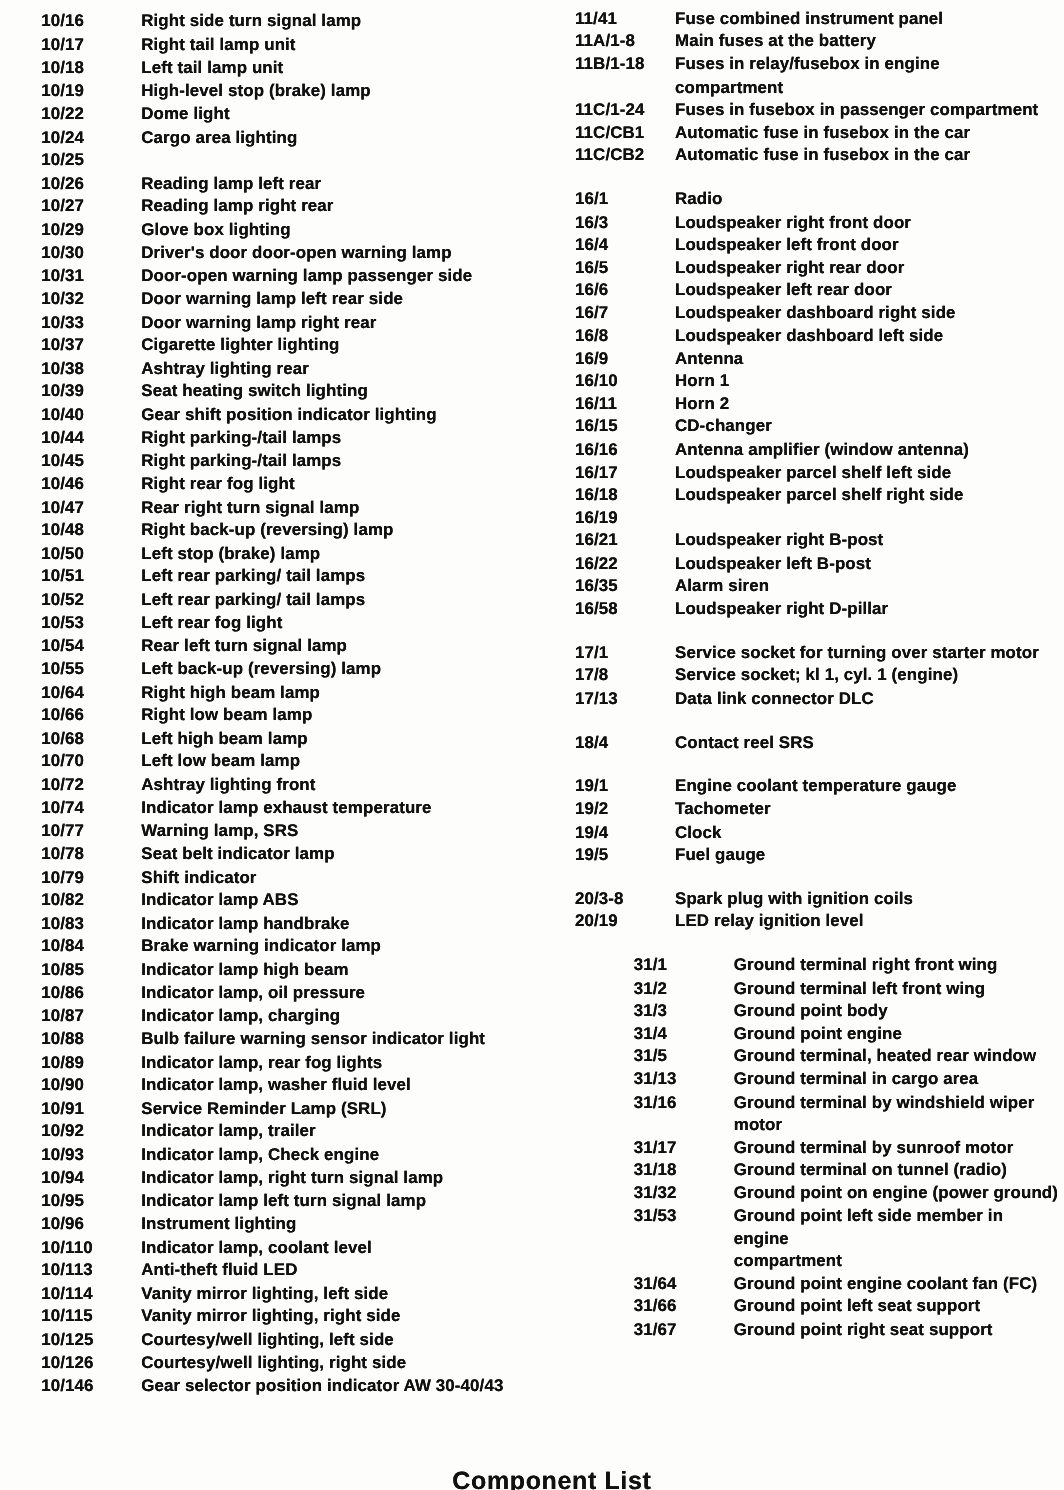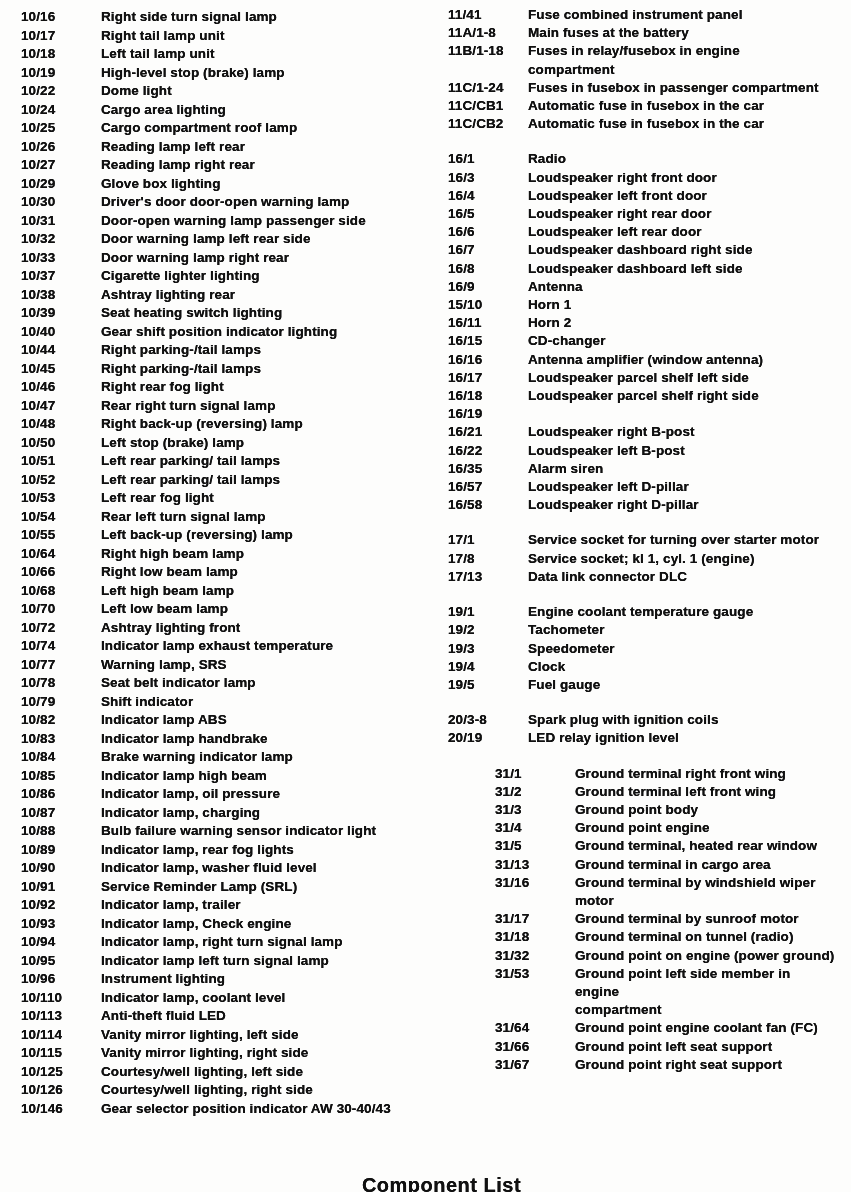--- a/index.html
+++ b/index.html
@@ -6,22 +6,22 @@
   body {
     width: 851px; height: 1192px;
     background: #fdfdfc;
     color: #111;
     font-family: "Liberation Sans", sans-serif;
     position: relative;
     overflow: hidden;
   }
   .page { position: absolute; inset: 0; }
   .col { position: absolute; }
-  .col-left  { left: 21px;  top: 8px; width: 428px; }
-  .col-right { left: 448px; top: 6px; width: 388px; }
+  .col-left  { left: 33px;  top: 8px; width: 428px; }
+  .col-right { left: 460px; top: 6px; width: 388px; }
   .row {
     display: flex;
     align-items: flex-start;
     font-size: 13.5px;
     font-weight: 700;
     line-height: 18.5px;
     letter-spacing: 0.1px;
     text-shadow: 0 0 0.4px #000;
   }
   .col-right .row { line-height: 18.2px; }
@@ -65,21 +65,20 @@
       <div class="row">
         <span class="code">10/22</span>
         <span class="desc">Dome light</span>
       </div>
       <div class="row">
         <span class="code">10/24</span>
         <span class="desc">Cargo area lighting</span>
       </div>
       <div class="row">
         <span class="code">10/25</span>
-        <span class="desc">Cargo compartment roof lamp</span>
       </div>
       <div class="row">
         <span class="code">10/26</span>
         <span class="desc">Reading lamp left rear</span>
       </div>
       <div class="row">
         <span class="code">10/27</span>
         <span class="desc">Reading lamp right rear</span>
       </div>
       <div class="row">
@@ -342,21 +341,21 @@
         </div>
         <div class="row">
           <span class="code">16/8</span>
           <span class="desc">Loudspeaker dashboard left side</span>
         </div>
         <div class="row">
           <span class="code">16/9</span>
           <span class="desc">Antenna</span>
         </div>
         <div class="row">
-          <span class="code">15/10</span>
+          <span class="code">16/10</span>
           <span class="desc">Horn 1</span>
         </div>
         <div class="row">
           <span class="code">16/11</span>
           <span class="desc">Horn 2</span>
         </div>
         <div class="row">
           <span class="code">16/15</span>
           <span class="desc">CD-changer</span>
         </div>
@@ -381,54 +380,52 @@
         </div>
         <div class="row">
           <span class="code">16/22</span>
           <span class="desc">Loudspeaker left B-post</span>
         </div>
         <div class="row">
           <span class="code">16/35</span>
           <span class="desc">Alarm siren</span>
         </div>
         <div class="row">
-          <span class="code">16/57</span>
-          <span class="desc">Loudspeaker left D-pillar</span>
-        </div>
-        <div class="row">
           <span class="code">16/58</span>
           <span class="desc">Loudspeaker right D-pillar</span>
         </div>
       </div>
       <div class="group">
         <div class="row">
           <span class="code">17/1</span>
           <span class="desc">Service socket for turning over starter motor</span>
         </div>
         <div class="row">
           <span class="code">17/8</span>
           <span class="desc">Service socket; kl 1, cyl. 1 (engine)</span>
         </div>
         <div class="row">
           <span class="code">17/13</span>
           <span class="desc">Data link connector DLC</span>
         </div>
       </div>
       <div class="group">
         <div class="row">
+          <span class="code">18/4</span>
+          <span class="desc">Contact reel SRS</span>
+        </div>
+      </div>
+      <div class="group">
+        <div class="row">
           <span class="code">19/1</span>
           <span class="desc">Engine coolant temperature gauge</span>
         </div>
         <div class="row">
           <span class="code">19/2</span>
           <span class="desc">Tachometer</span>
-        </div>
-        <div class="row">
-          <span class="code">19/3</span>
-          <span class="desc">Speedometer</span>
         </div>
         <div class="row">
           <span class="code">19/4</span>
           <span class="desc">Clock</span>
         </div>
         <div class="row">
           <span class="code">19/5</span>
           <span class="desc">Fuel gauge</span>
         </div>
       </div>

